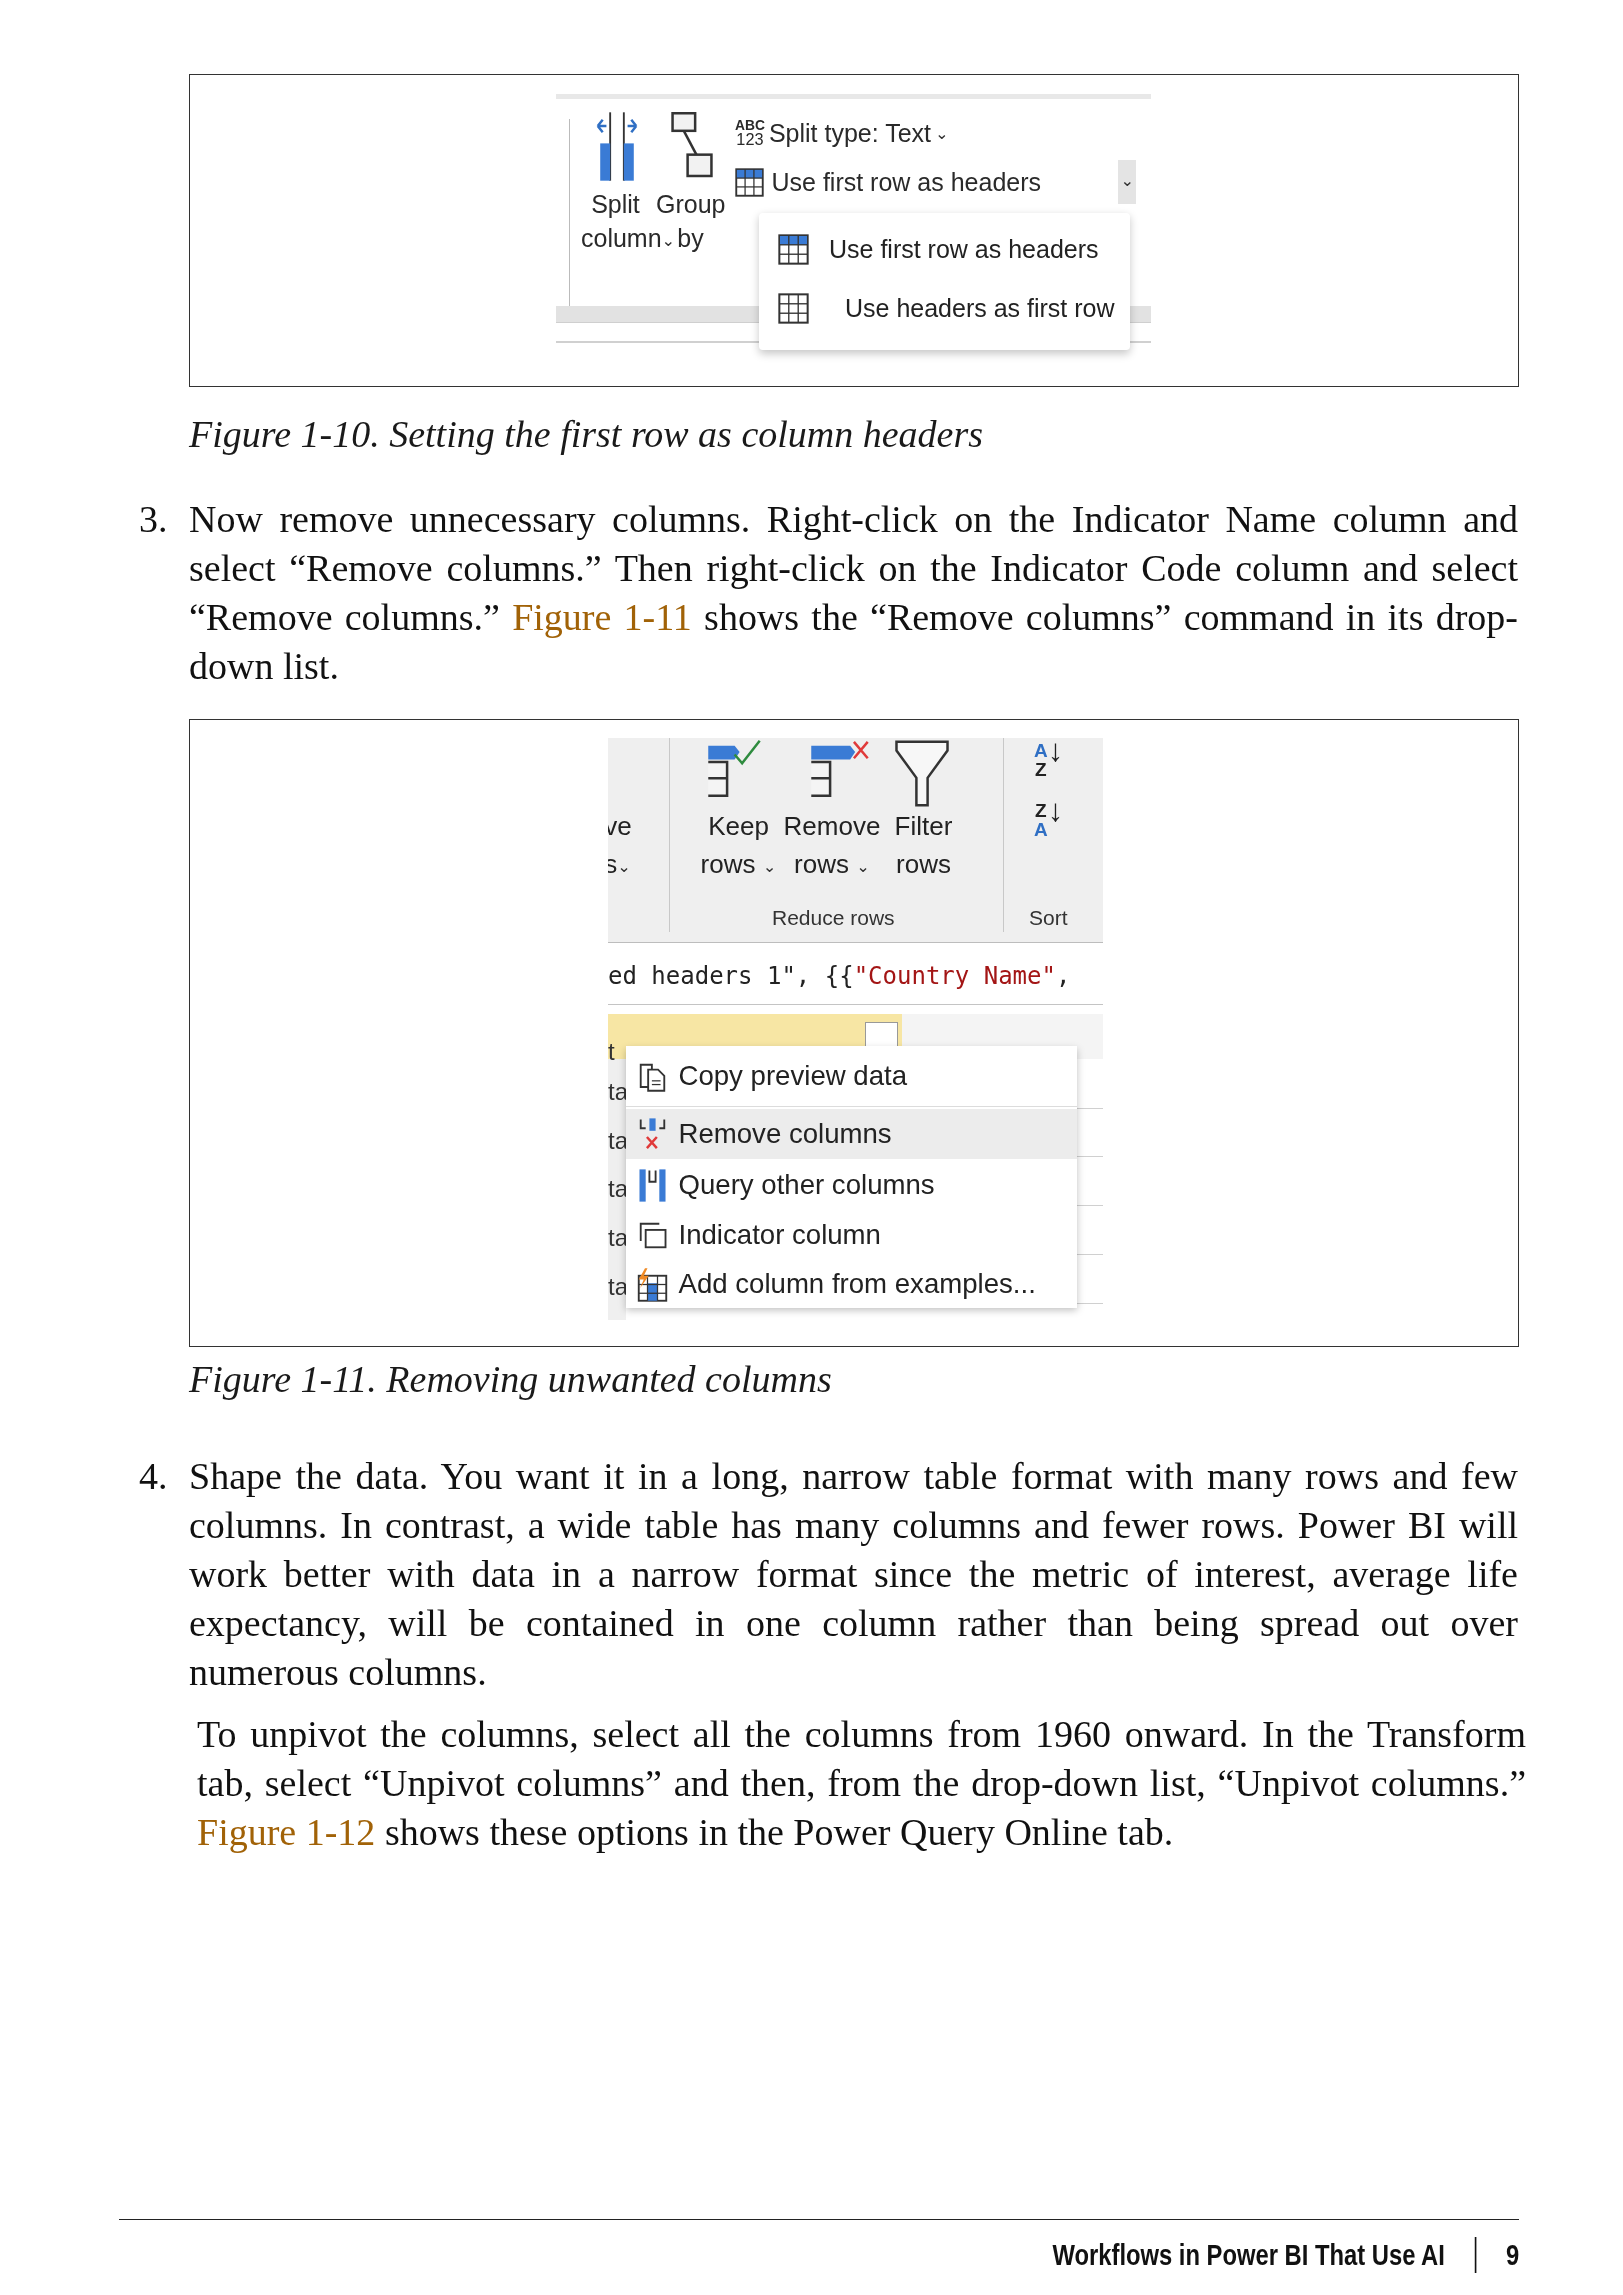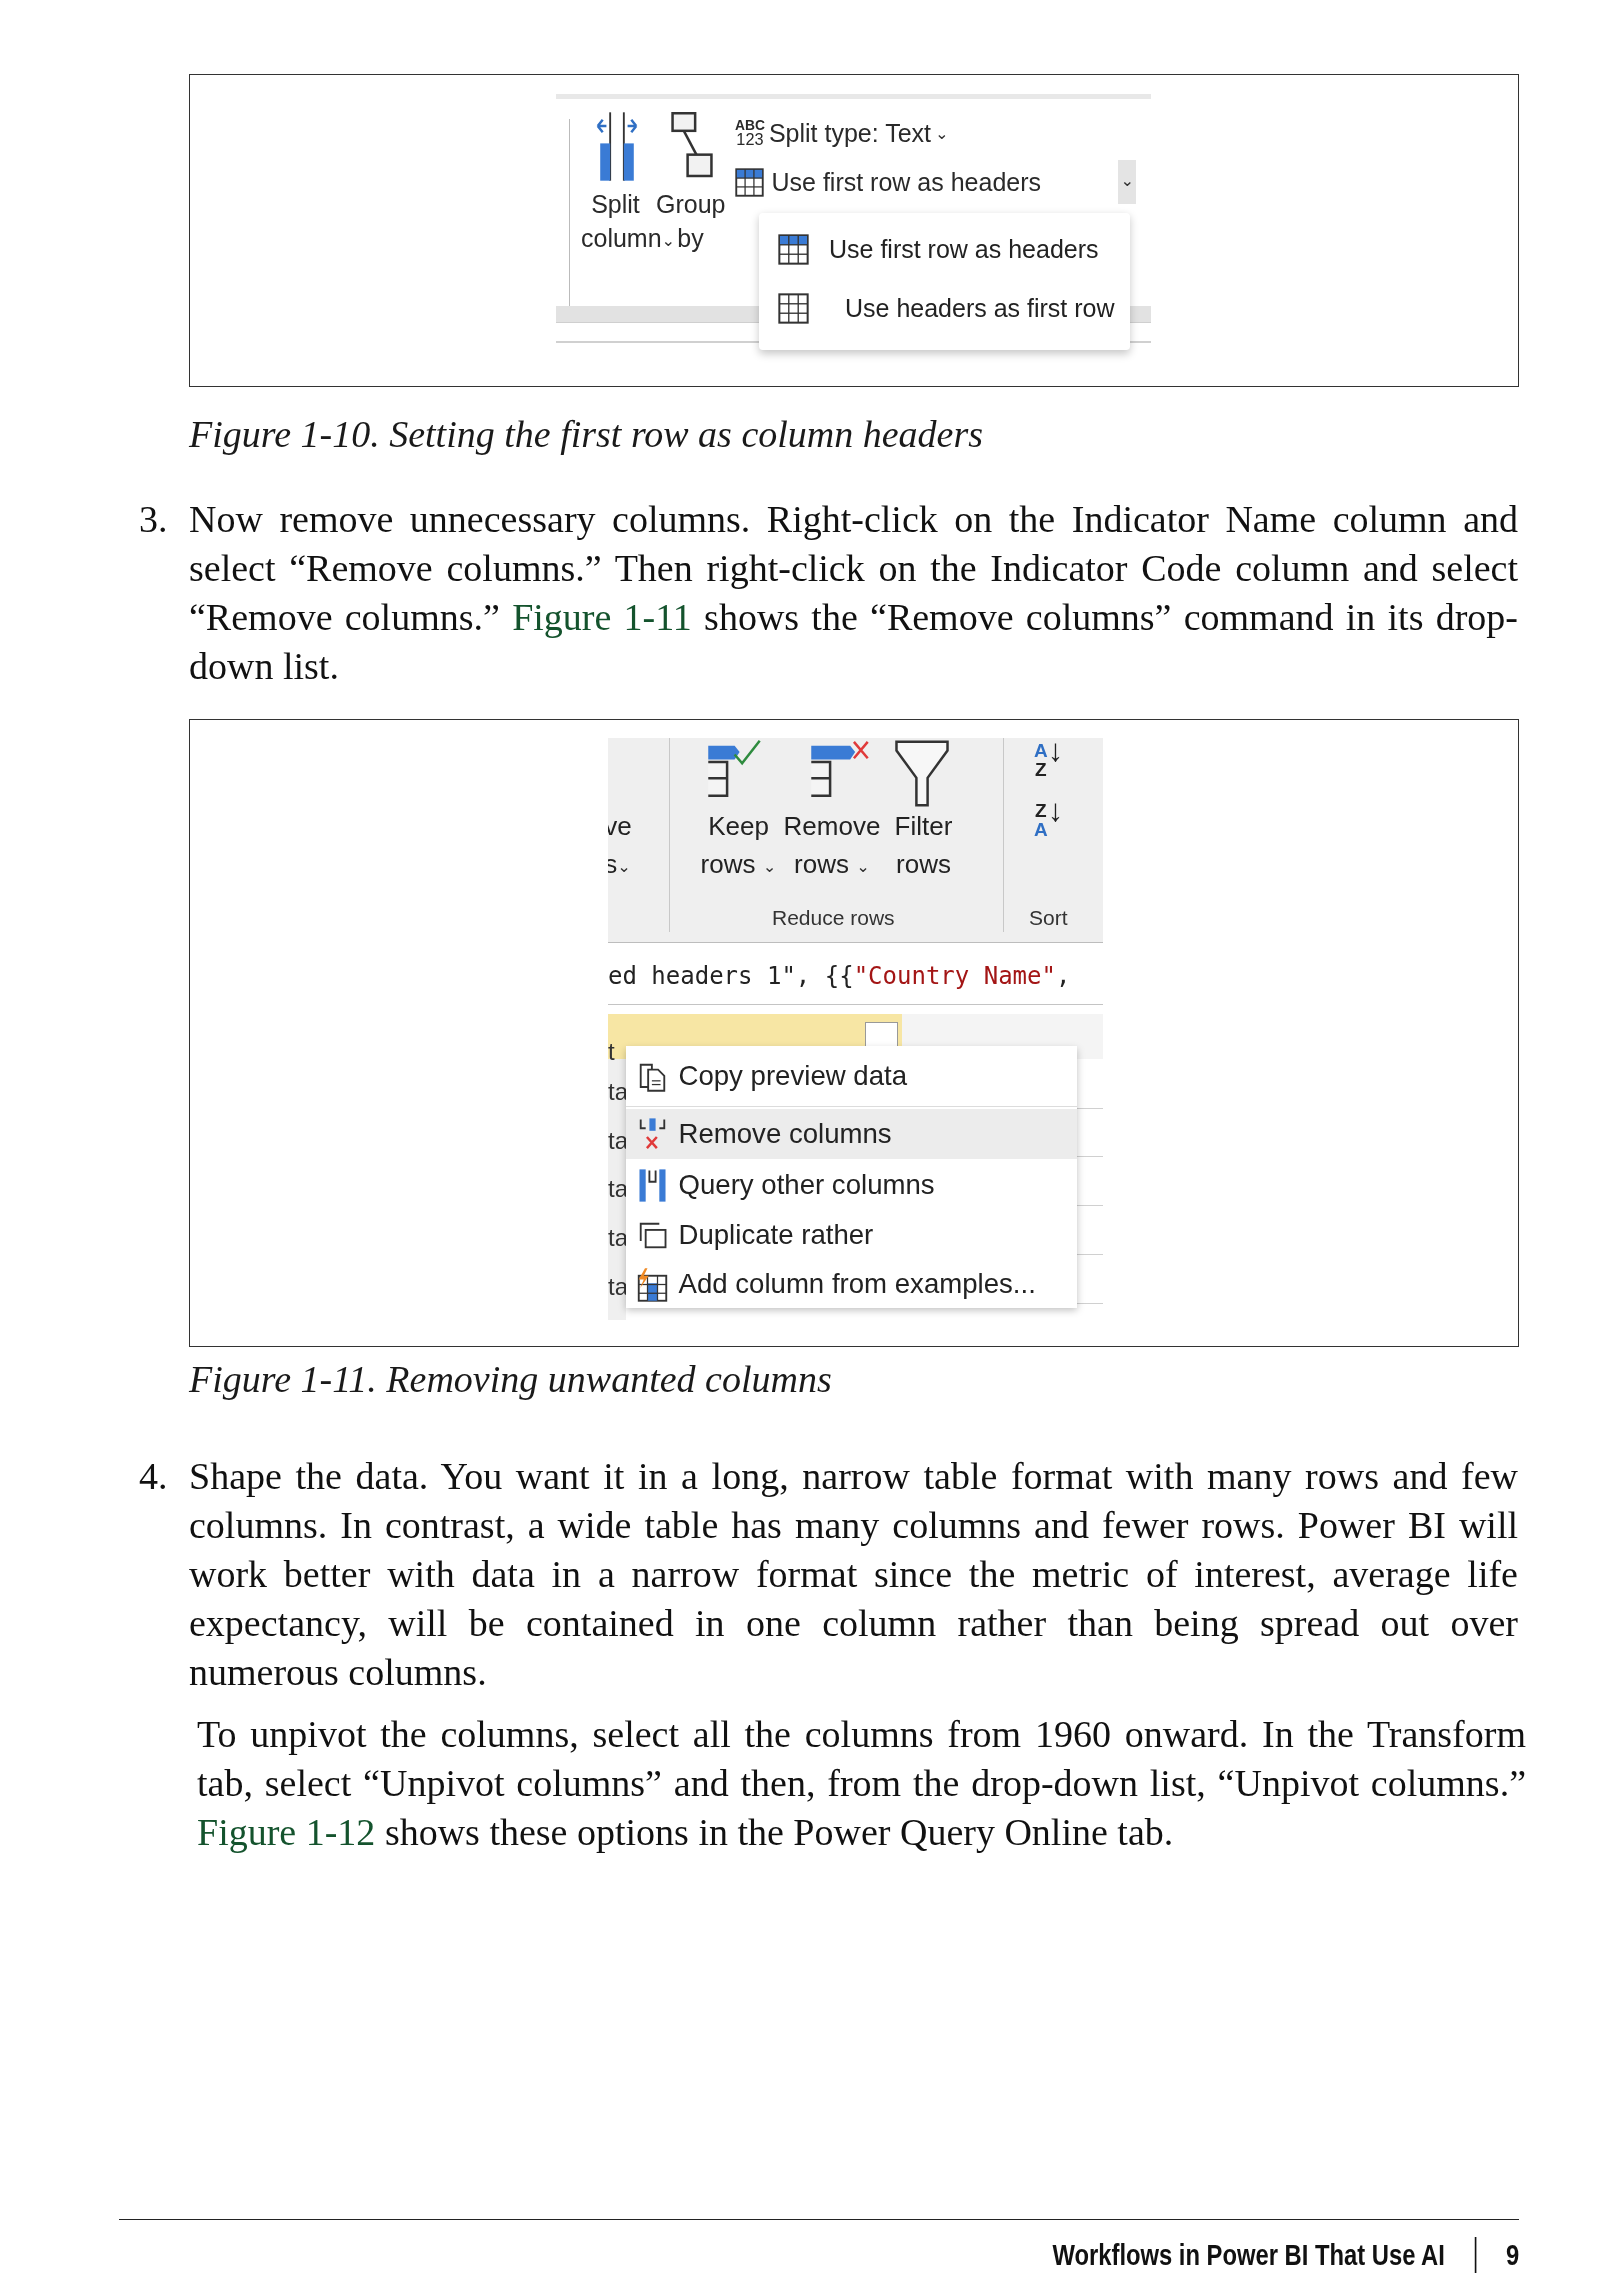--- a/index.html
+++ b/index.html
@@ -7,21 +7,21 @@
          font-family:"Liberation Serif","DejaVu Serif",serif; color:#111; }
   .abs { position:absolute; }
 
   
   .fig-box { position:absolute; left:189px; width:1330px; border:1.3px solid #333; background:#fff; box-sizing:border-box; }
   .caption { position:absolute; left:189px; font-style:italic; font-size:38px; color:#1a1a1a; }
 
   
   .para { position:absolute; left:189px; width:1329px; font-size:38px; line-height:49px; text-align:justify; text-align-last:left; }
   .num  { position:absolute; left:139px; font-size:38px; line-height:49px; }
-  .xref { color:#14532d; }
+  .xref { color:#a16207; }
 
   
   .shot1 { position:absolute; left:556px; top:94px; width:595px; height:254px; background:#fff; overflow:visible; font-family:"Liberation Sans","DejaVu Sans",sans-serif; color:#222; }
   .shot1 .topband { position:absolute; left:0; top:0; width:595px; height:5px; background:#e8e8e8; }
   .shot1 .sep { position:absolute; left:12.5px; top:25px; width:1.3px; height:188px; background:#bbb; }
   .shot1 .bottomband { position:absolute; left:0; top:212px; width:595px; height:16.3px; background:#e2e2e2; border-bottom:1.3px solid #cfcfcf; }
   .shot1 .bottomline { position:absolute; left:0; top:247px; width:595px; height:1.9px; background:#d0d0d0; }
   .rb-label { position:absolute; font-size:25px; text-align:center; line-height:34px; color:#2a2a2a; }
   .rb-row { position:absolute; font-size:25px; color:#2a2a2a; white-space:nowrap; }
   .chev { font-size:16.3px; vertical-align:middle; color:#333; }
@@ -267,21 +267,21 @@
       </span>
       <span>Query other columns</span>
     </div>
     <div class="it" style="top:164px;">
       <span class="ic">
         <svg width="31" height="31" viewBox="0 0 50 50">
           <path d="M6 34 L6 6 L36 6" stroke="#333" stroke-width="3" fill="none"></path>
           <rect x="14" y="16" width="32" height="28" fill="#fff" stroke="#333" stroke-width="3"></rect>
         </svg>
       </span>
-      <span>Duplicate rather</span>
+      <span>Indicator column</span>
     </div>
     <div class="it" style="top:213px;">
       <span class="ic">
         <svg width="33" height="35" viewBox="0 0 52 56">
           <rect x="4" y="14" width="44" height="40" fill="#fff" stroke="#333" stroke-width="3"></rect>
           <rect x="18" y="26" width="16" height="28" fill="#3a7bd5"></rect>
           <line x1="4" y1="28" x2="48" y2="28" stroke="#333" stroke-width="2"></line>
           <line x1="4" y1="42" x2="48" y2="42" stroke="#333" stroke-width="2"></line>
           <line x1="18" y1="14" x2="18" y2="54" stroke="#333" stroke-width="2"></line>
           <line x1="34" y1="14" x2="34" y2="54" stroke="#333" stroke-width="2"></line>

